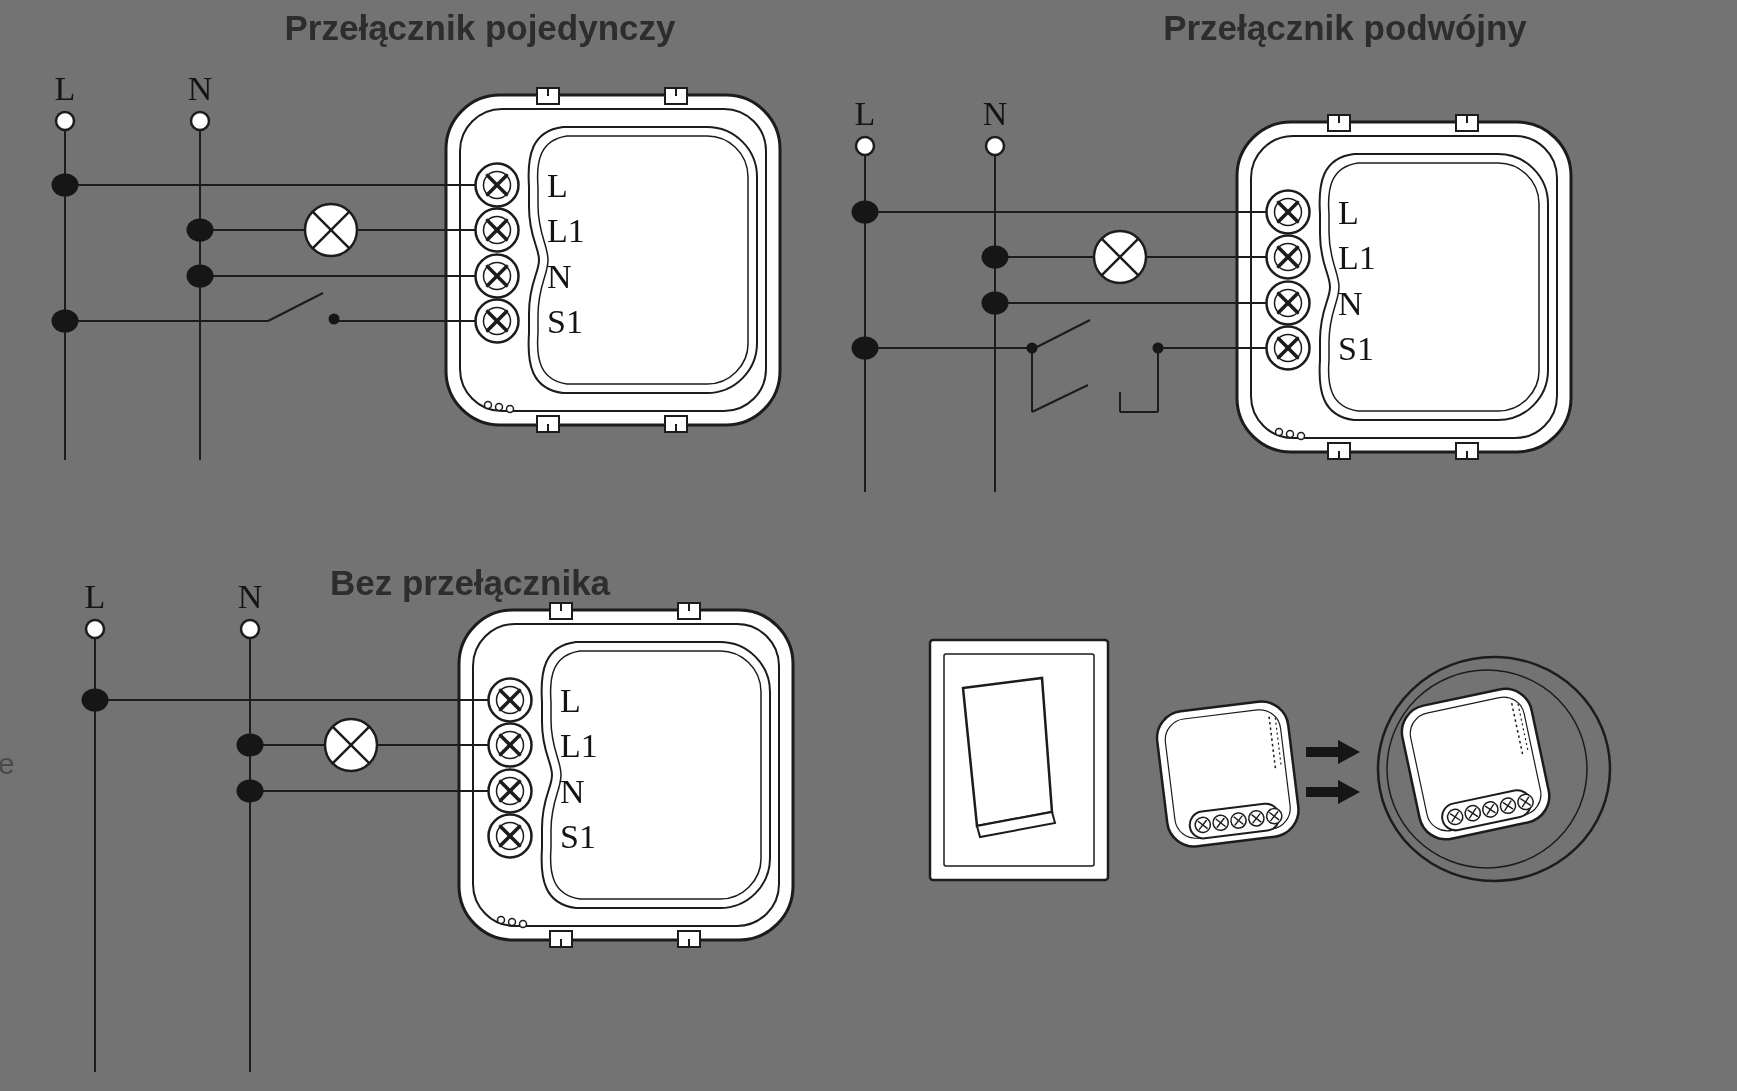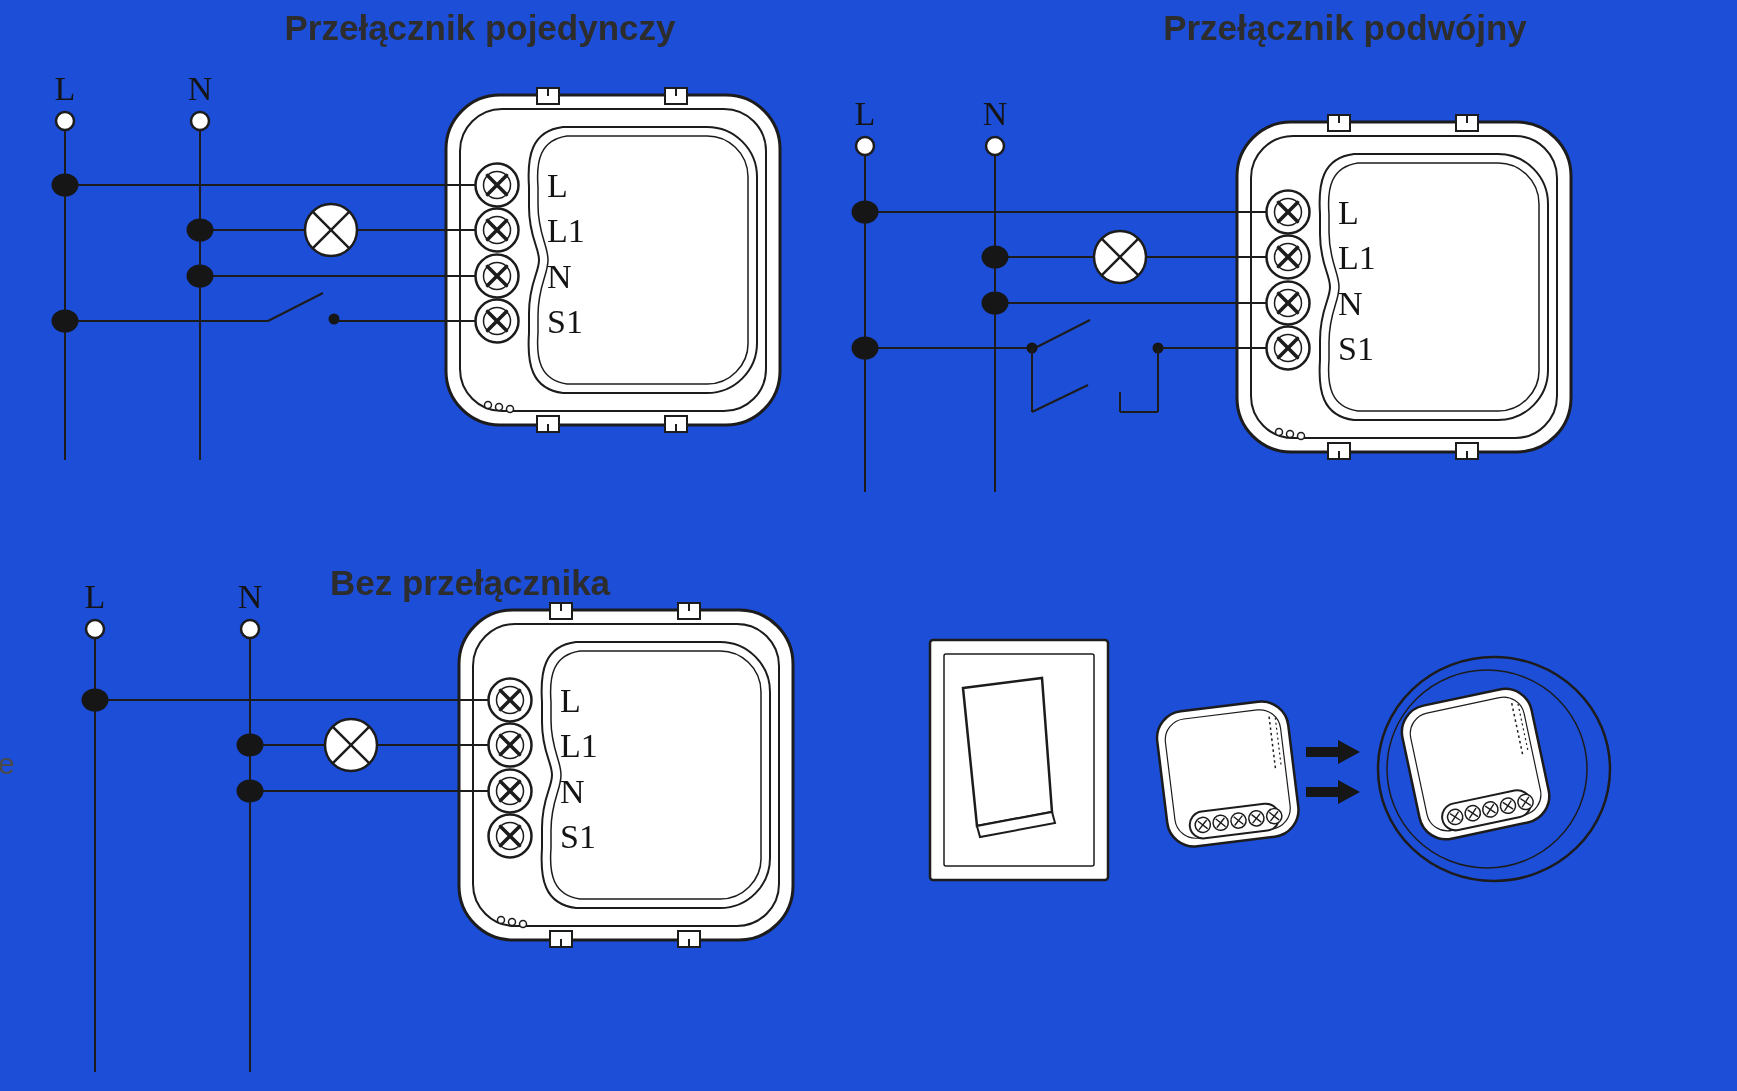--- a/index.html
+++ b/index.html
@@ -1,16 +1,16 @@
 <!DOCTYPE html>
 <html><head>
 <meta charset="utf-8">
 <style>
   html,body{margin:0;padding:0;background:#ffffff;}
-  .canvas{position:relative;width:1737px;height:1091px;background:#1d4ed8;overflow:hidden;}
+  .canvas{position:relative;width:1737px;height:1091px;background:#737373;overflow:hidden;}
   svg{display:block;}
   .ln{stroke:#1c1c1c;fill:none;}
   .fw{stroke:#1c1c1c;fill:#ffffff;}
   .fb{fill:#161616;stroke:none;}
   .w12{stroke-width:1.2px;}
   .w15{stroke-width:1.5px;}
   .w2{stroke-width:2px;}
   .w25{stroke-width:2.5px;}
   .w3{stroke-width:3px;}
   .cross{stroke:#1c1c1c;stroke-width:3.6px;stroke-linecap:round;fill:none;}

